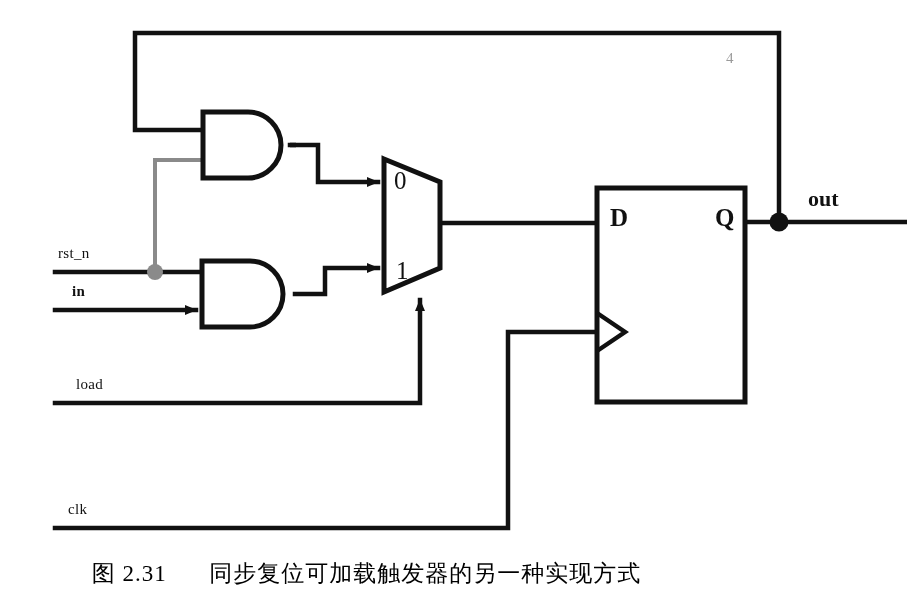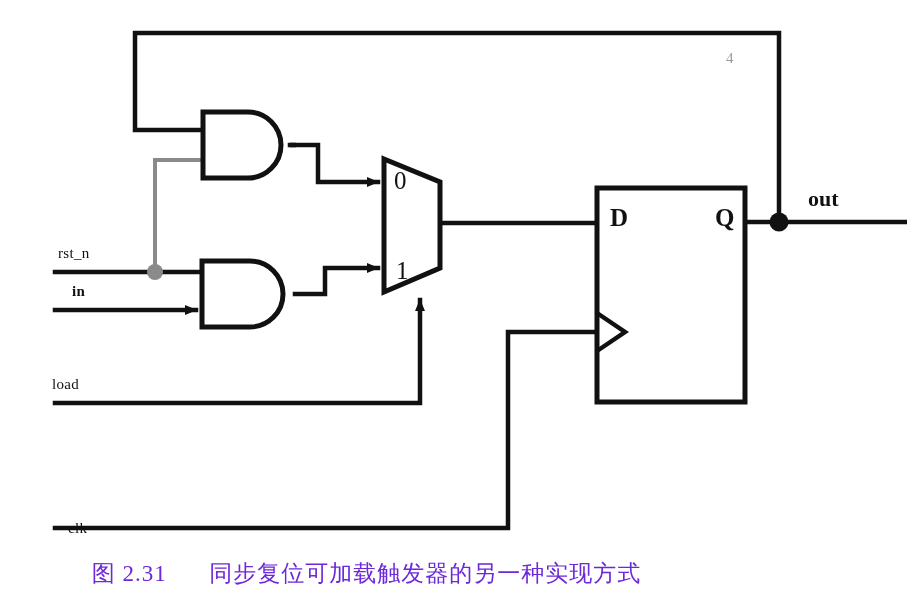--- a/index.html
+++ b/index.html
@@ -47,21 +47,21 @@
     font-weight: 700;
   }
   .caption {
     position: absolute;
     left: 0;
     top: 558px;
     width: 733px;
     text-align: center;
     font-family: "DejaVu Sans", sans-serif;
     font-size: 23px;
-    color: #6d28d9;
+    color: #000000;
     letter-spacing: 1px;
   }
   .caption .fignum {
     font-family: "Liberation Serif", serif;
   }
   .artifact {
     position: absolute;
     left: 726px;
     top: 50px;
     font-size: 15px;
@@ -124,22 +124,22 @@
     <circle cx="155" cy="272" r="8" fill="#8a8a8a"></circle>
     <circle cx="779" cy="222" r="9.5" fill="#111111"></circle>
 
     <g stroke="#111111" stroke-width="2.5">
       <line x1="57" y1="272" x2="122" y2="272"></line>
     </g>
   </svg>
 
   <span class="lbl port-label" style="left:58px; top:246px;">rst_n</span>
   <span class="lbl port-label" style="left:72px; top:284px;font-weight:bold;">in</span>
-  <span class="lbl port-label" style="left:52px; top:377px;font-family:Liberation Serif, serif;">load</span>
-  <span class="lbl port-label" style="left:68px; top:502px;margin-top:19px;">clk</span>
+  <span class="lbl port-label" style="left:76px; top:377px;font-family:Liberation Serif, serif;">load</span>
+  <span class="lbl port-label" style="left:68px; top:502px;">clk</span>
 
   <span class="lbl mux-label" style="left:394px; top:168px;">0</span>
   <span class="lbl mux-label" style="left:396px; top:258px;">1</span>
 
   <span class="lbl pin-label" style="left:610px; top:205px;">D</span>
   <span class="lbl pin-label" style="left:715px; top:205px;">Q</span>
 
   <span class="lbl out-label" style="left:800px; top:188px;margin-left:8px;">out</span>
 
   <span class="artifact">4</span>

